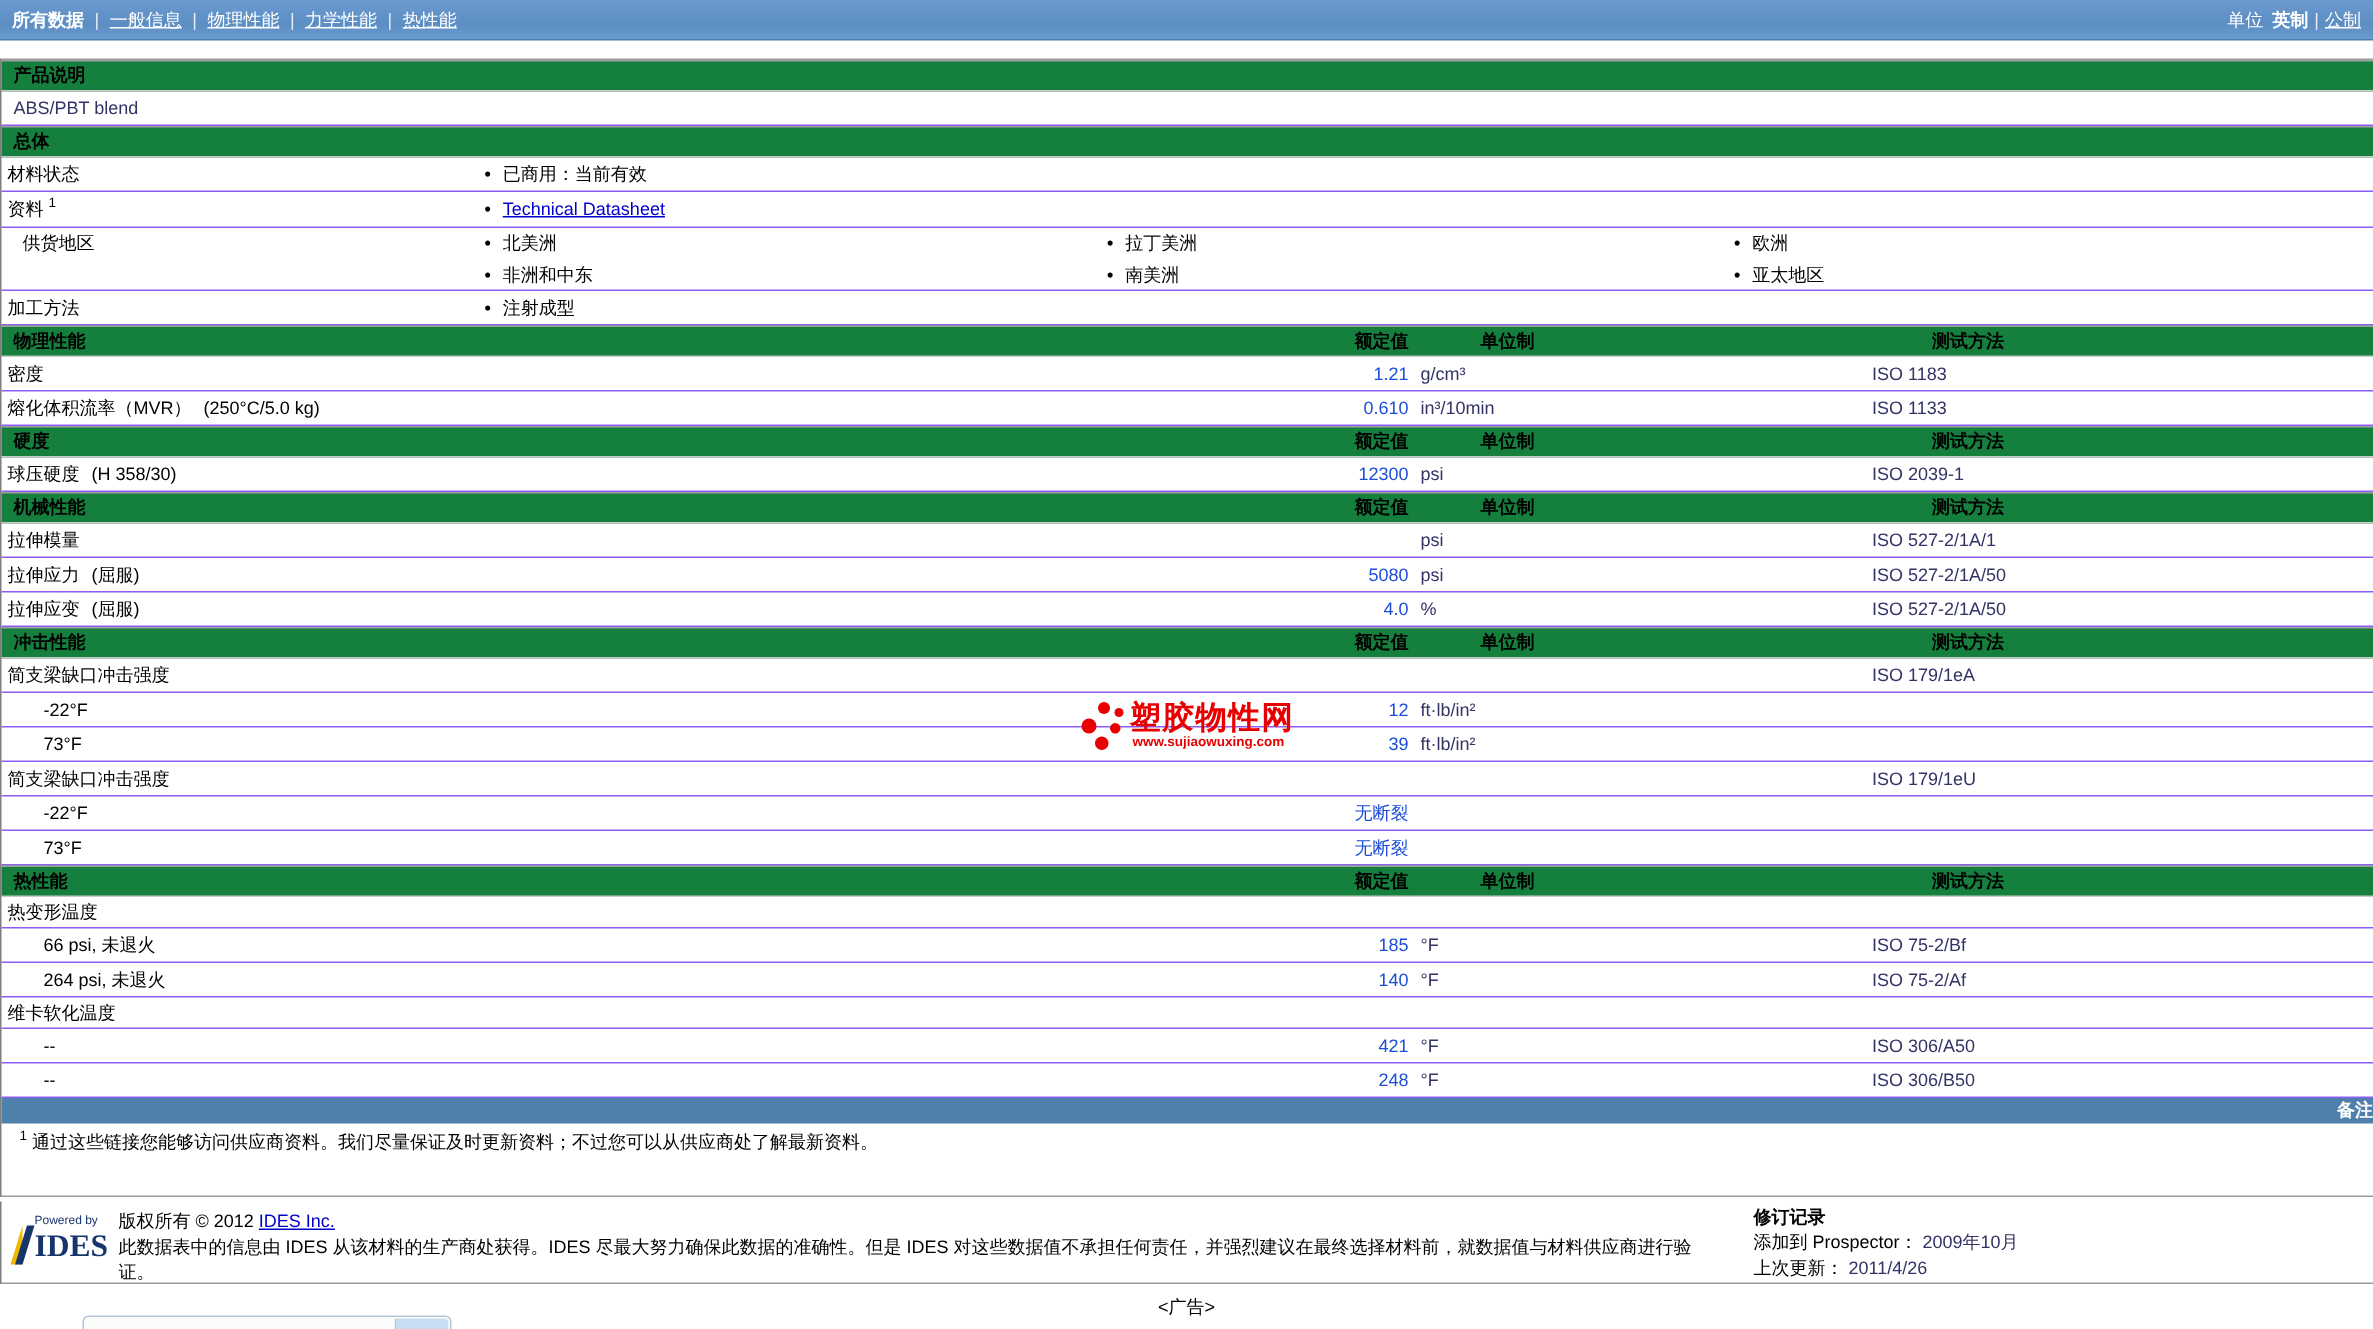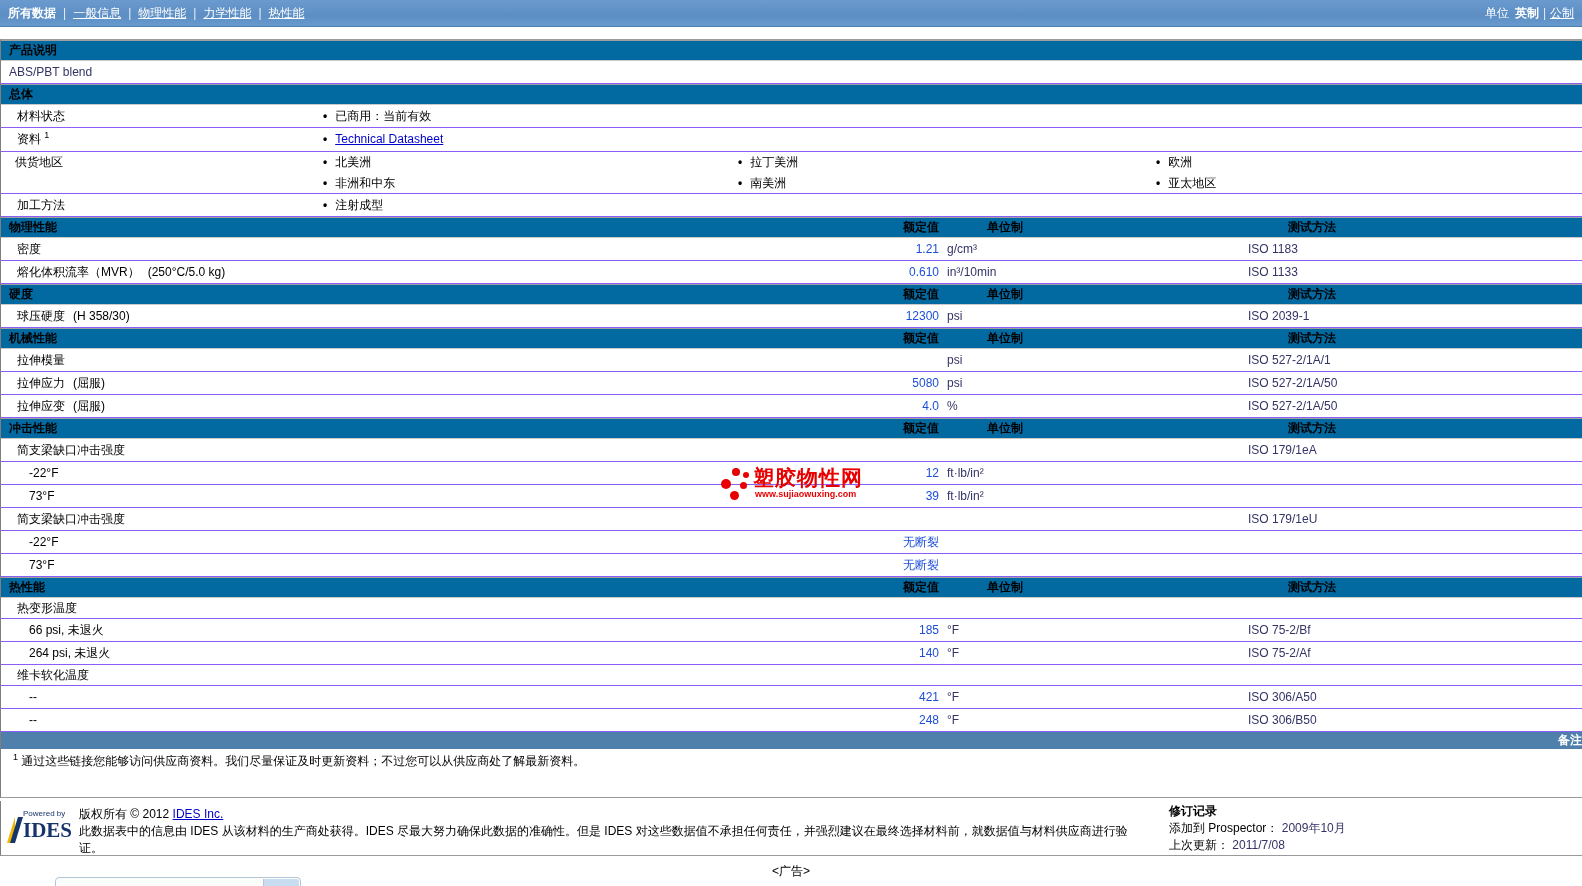--- a/index.html
+++ b/index.html
@@ -15,26 +15,26 @@
   .navsep { color:#e8eef6; }
   .topnav .spacer { flex:1; }
   .unitlbl { color:#fff; margin-right:6px; }
   .unit-current { font-weight:bold; margin-right:4px; }
   .unit-alt { color:#fff; text-decoration:underline; cursor:pointer; margin-left:4px;font-family:Liberation Mono, monospace; }
 
   
   .page-body { margin-top:12px; border-left:1px solid #7e7e7e; border-top:1px solid #9a9a9a;
     border-bottom:1px solid #9a9a9a; position:relative; }
 
-  .band { background:#0369a1; border-top:1px solid #a0a0a0; border-bottom:1px solid #cacaca;
+  .band { background:#15803d; border-top:1px solid #a0a0a0; border-bottom:1px solid #cacaca;
     height:21px; line-height:19px; font-weight:bold; position:relative; }
   .band .t { margin-left:8px; }
 
   .row { height:23px; line-height:22px; border-bottom:1px solid #8b5cf6; position:relative; }
-  .row .lbl { margin-left:16px; }
+  .row .lbl { margin-left:4px; }
   .row .lbl.ind { margin-left:28px; }
   .row .cond { margin-left:8px; }
   .c-val { position:absolute; left:0; top:0; width:938px; text-align:right; color:#1d4ed8; }
   .c-unit { position:absolute; left:946px; top:0; color:#333366; }
   .c-meth { position:absolute; left:1247px; top:0; color:#333366; }
   .band .c-val, .band .c-unit, .band .c-meth { color:#000; font-weight:bold;padding-left:40px; }
   .prod-name { color:#333366; margin-left:8px; }
 
   
   .g-item { position:absolute; top:0; white-space:nowrap; }
@@ -316,21 +316,21 @@
     <div class="foot-line2">此数据表中的信息由 IDES 从该材料的生产商处获得。IDES 尽最大努力确保此数据的准确性。但是 IDES 对这些数据值不承担任何责任，并强烈建议在最终选择材料前，就数据值与材料供应商进行验证。</div>
   </div>
   <div class="foot-rev">
     <div class="rev-title">修订记录</div>
     <div>
       <span>添加到 Prospector：</span>
       <span class="rev-val">2009年10月</span>
     </div>
     <div>
       <span>上次更新：</span>
-      <span class="rev-val">2011/7/08</span>
+      <span class="rev-val">2011/4/26</span>
     </div>
   </div>
 </div>
 
 <div class="ad-row">&lt;广告&gt;</div>
 
 <div class="partial-select">
   <span class="btn"></span>
 </div>
 

